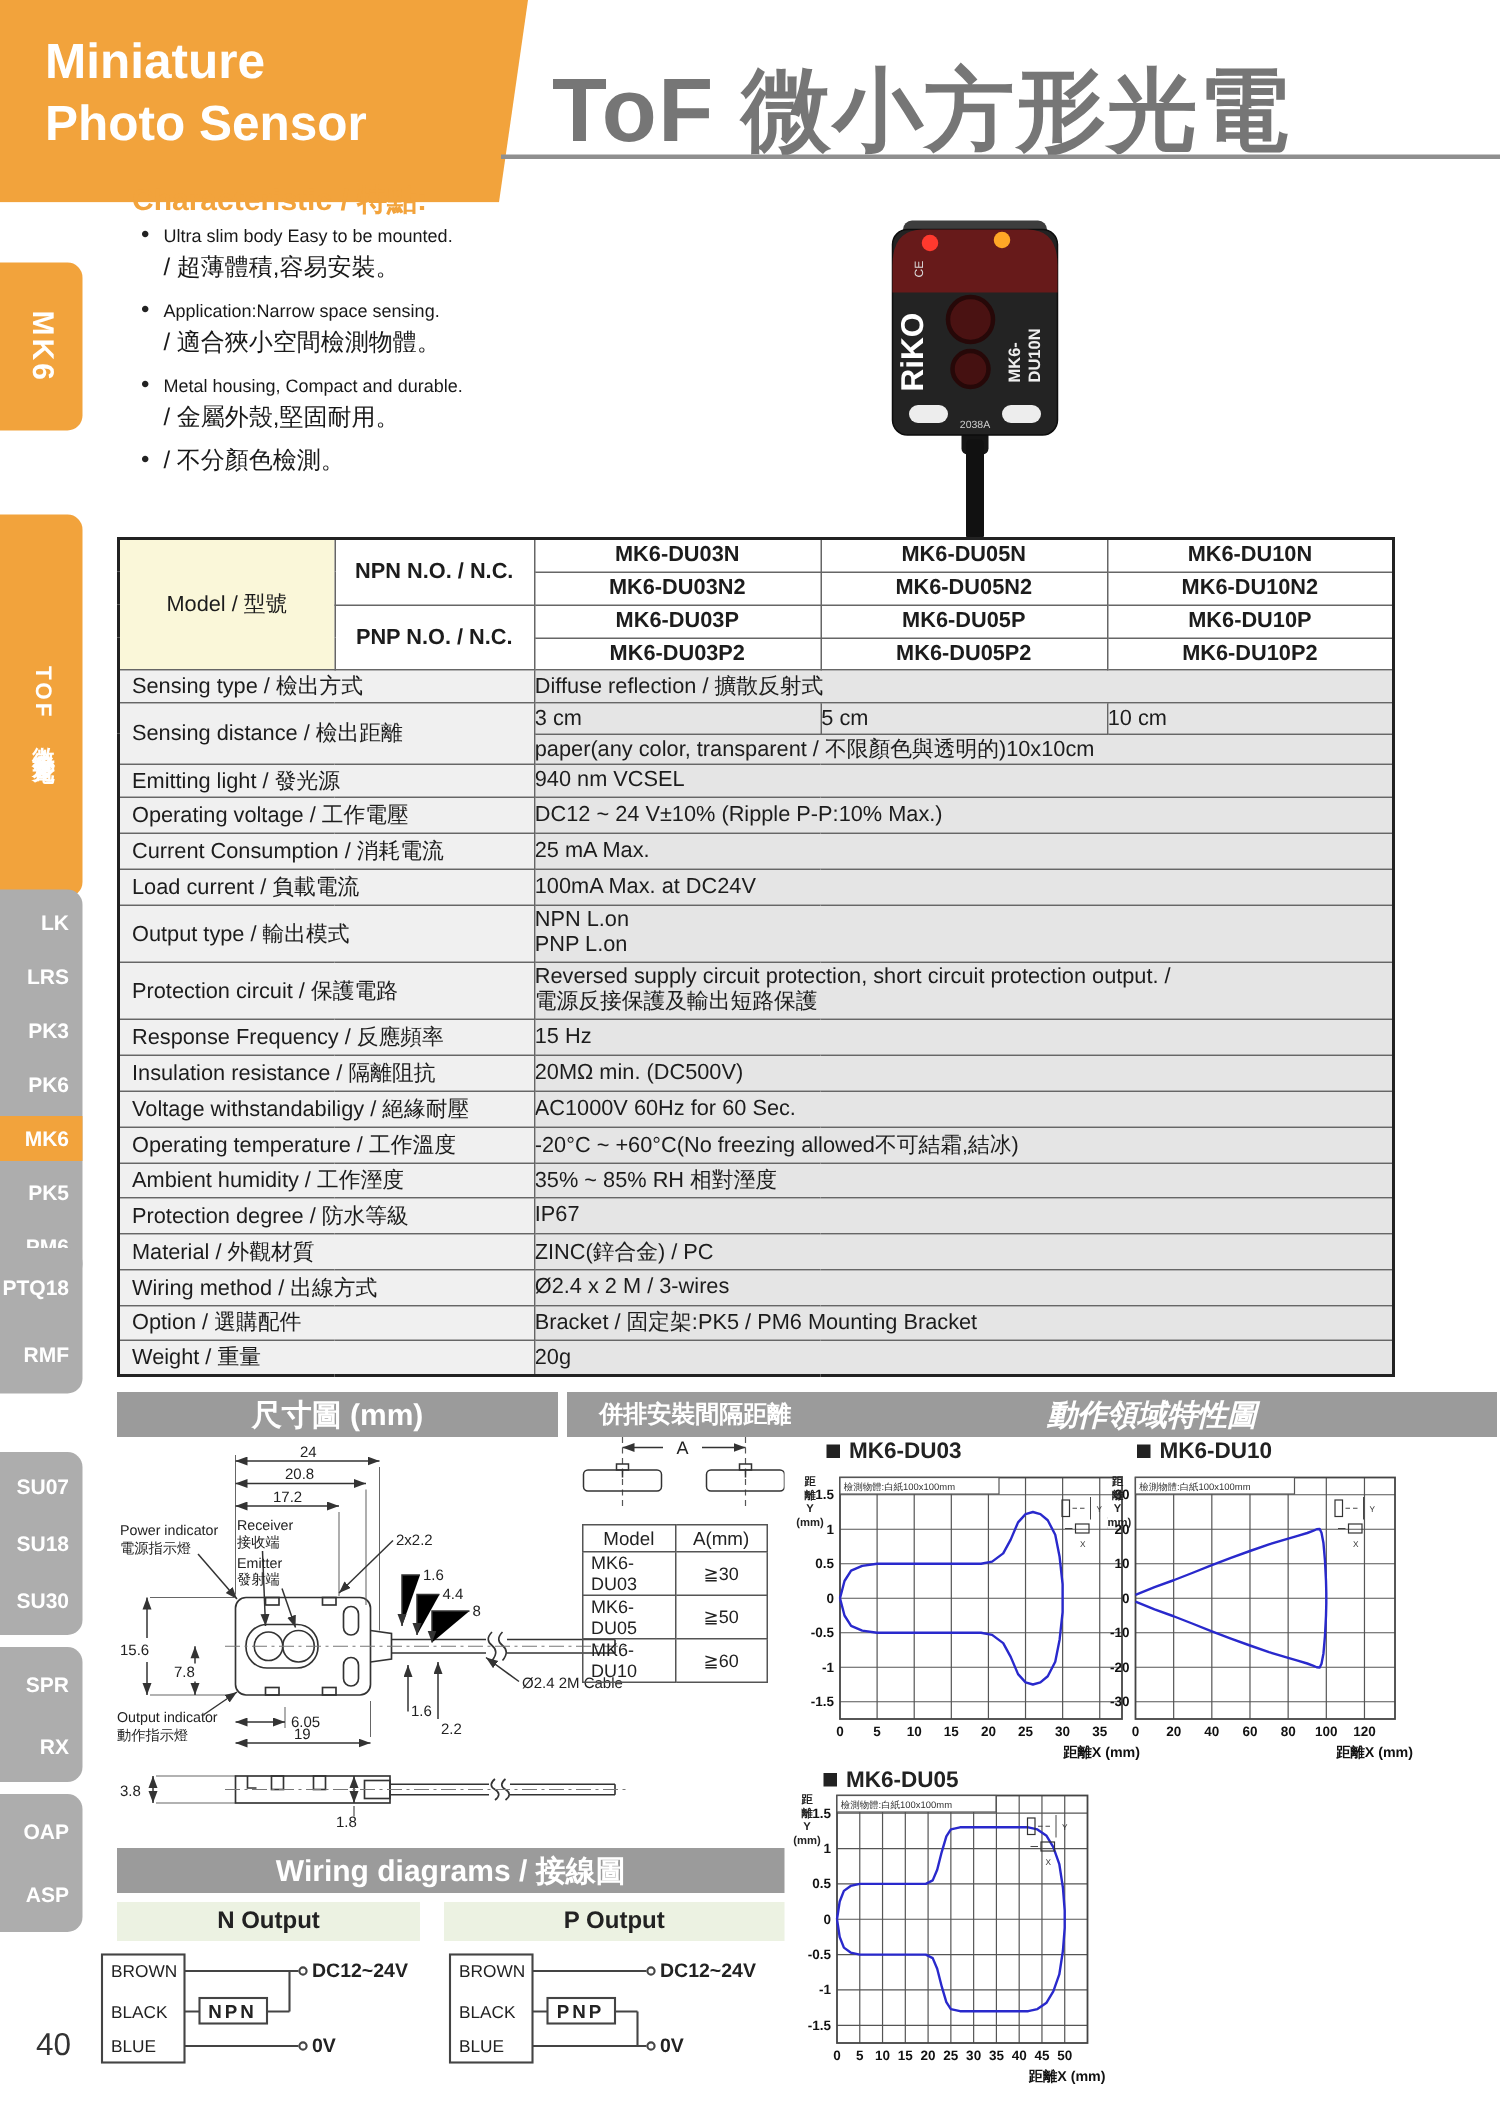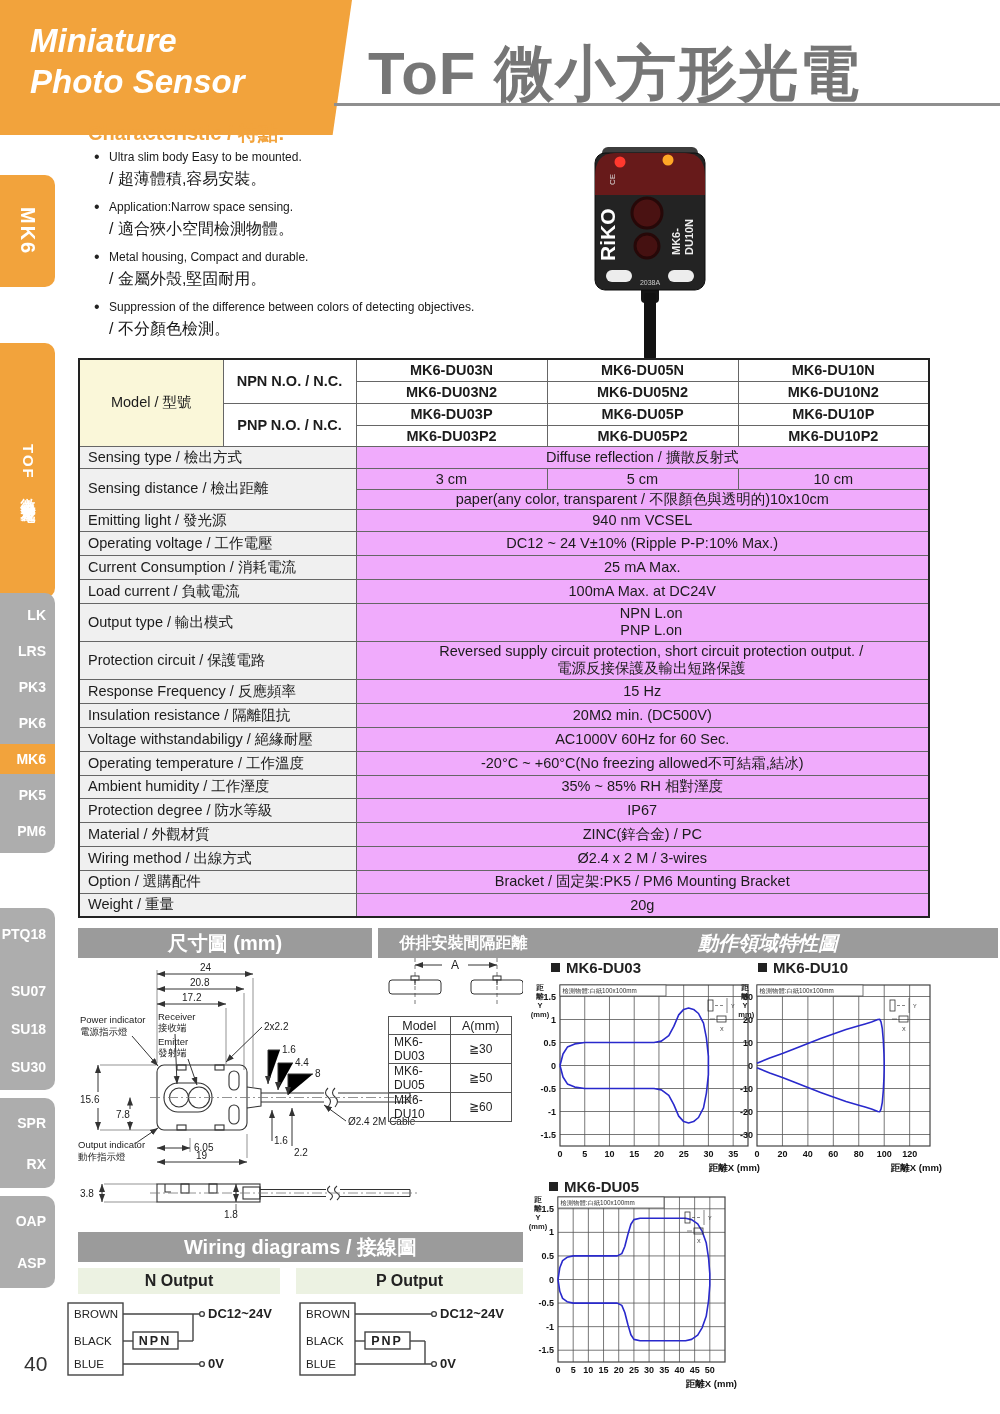--- a/index.html
+++ b/index.html
@@ -7,21 +7,21 @@
     --chart-line:#2929cc; --model-yellow:#faf7d9; --out-green:#ecf2e2;
   }
   *{margin:0;padding:0;box-sizing:border-box;}
   html,body{background:#fff;}
   body{font-family:"Liberation Sans","DejaVu Sans",sans-serif;color:#1c1c1c;}
   #page{position:relative;width:1000px;height:1414px;background:#fff;overflow:hidden;}
   .abs{position:absolute;}
 
   
   #banner{left:0;top:0;width:352px;height:135px;background:var(--accent);
-          clip-path:polygon(0 0,100% 0,94.5% 100%,0 100%);font-style:italic;}
+          clip-path:polygon(0 0,100% 0,94.5% 100%,0 100%);}
   #banner .l1{position:absolute;left:30px;top:22px;font-size:33px;font-weight:bold;color:#fff;}
   #banner .l2{position:absolute;left:30px;top:63px;font-size:33px;font-weight:bold;color:#fff;}
   #main-title{left:368px;top:34px;font-size:60px;font-weight:bold;color:#767676;letter-spacing:1px;white-space:nowrap;}
   #title-underline{left:334px;top:103px;width:666px;height:3px;background:#8f8f8f;}
 
   
   .side-block{left:0;width:55px;background:var(--sidebar-gray);border-radius:0 10px 10px 0;
               display:flex;flex-direction:column;justify-content:space-around;align-items:stretch;}
   .side-orange{background:var(--accent);}
   .vtext{writing-mode:vertical-rl;text-orientation:mixed;color:#fff;font-weight:bold;margin:auto;}
@@ -34,25 +34,25 @@
   .ci{position:relative;padding-left:17px;margin-bottom:7px;}
   .ci .bdot{position:absolute;left:2px;top:1px;font-size:16px;color:#222;}
   .ci .en{font-size:12px;line-height:21px;color:#191919;}
   .ci .zh{font-size:16px;line-height:22px;color:#191919;}
 
   
   #spec{left:78px;top:358px;}
   table.spec{border-collapse:collapse;table-layout:fixed;width:850px;border:2px solid #222;}
   table.spec td{border:1px solid #666;font-size:14.5px;vertical-align:middle;overflow:hidden;white-space:nowrap;}
   td.lbl{background:#f0f0f0;text-align:left;padding-left:8px;}
-  td.val{text-align:center;background:#f0abfc;}
+  td.val{background:#e5e5e5;}
   td.modelcell{background:var(--model-yellow);text-align:center;font-size:17px;border-color:#222;}
   td.pol{font-weight:bold;text-align:center;font-size:15px;border-color:#222;}
   td.mnum{font-weight:bold;text-align:center;font-size:15px;border-color:#222;}
-  .two-line{line-height:17px;padding-left:18px;}
+  .two-line{line-height:17px;}
 
   
   .sec-banner{background:var(--header-gray);color:#fff;font-weight:bold;display:flex;align-items:center;justify-content:center;}
 
   
   #atable{left:388px;top:1016px;}
   table.atab{border-collapse:collapse;table-layout:fixed;width:124px;border:1.5px solid #555;}
   table.atab td{border:1px solid #555;font-size:12px;height:18px;text-align:center;color:#222;}
   table.atab td.ml{text-align:left;padding-left:5px;}
   table.atab .hdr{font-size:12.5px;}
@@ -99,21 +99,21 @@
   </div>
   <div class="side-block abs" style="top:593px;height:260px;padding:4px 0;">
     <div class="side-item">LK</div>
     <div class="side-item">LRS</div>
     <div class="side-item">PK3</div>
     <div class="side-item">PK6</div>
     <div class="side-item active">MK6</div>
     <div class="side-item">PK5</div>
     <div class="side-item">PM6</div>
   </div>
-  <div class="side-block abs" style="top:908px;height:97px;padding:4px 0;">
+  <div class="side-block abs" style="top:832px;height:97px;padding:4px 0;">
     <div class="side-item">PTQ18</div>
     <div class="side-item">RMF</div>
   </div>
   <div class="side-block abs" style="top:968px;height:122px;padding:4px 0;">
     <div class="side-item">SU07</div>
     <div class="side-item">SU18</div>
     <div class="side-item">SU30</div>
   </div>
   <div class="side-block abs" style="top:1098px;height:90px;padding:4px 0;">
     <div class="side-item">SPR</div>
@@ -136,21 +136,20 @@
       <div class="en">Application:Narrow space sensing.</div>
       <div class="zh">/ 適合狹小空間檢測物體。</div>
     </div>
     <div class="ci">
       <span class="bdot">•</span>
       <div class="en">Metal housing, Compact and durable.</div>
       <div class="zh">/ 金屬外殼,堅固耐用。</div>
     </div>
     <div class="ci">
       <span class="bdot">•</span>
-      <div class="en">Suppression of the difference between colors of detecting objectives.</div>
       <div class="zh">/ 不分顏色檢測。</div>
     </div>
   </div>
 
   <svg class="abs" style="left:575px;top:133px;width:150px;height:227px;" viewBox="0 0 150 227">
     <rect x="66" y="150" width="18" height="20" rx="4" fill="#151515"></rect>
     <rect x="69" y="160" width="12" height="67" rx="3" fill="#111"></rect>
     <rect x="27" y="14" width="96" height="14" rx="6" fill="#3d3d3d"></rect>
     <rect x="20" y="20" width="110" height="137" rx="10" fill="#232323" stroke="#0d0d0d"></rect>
     <path d="M20 44 Q20 20 40 20 L110 20 Q130 20 130 44 L130 62 L20 62 Z" fill="#6e1a1a" opacity="0.92"></path>

